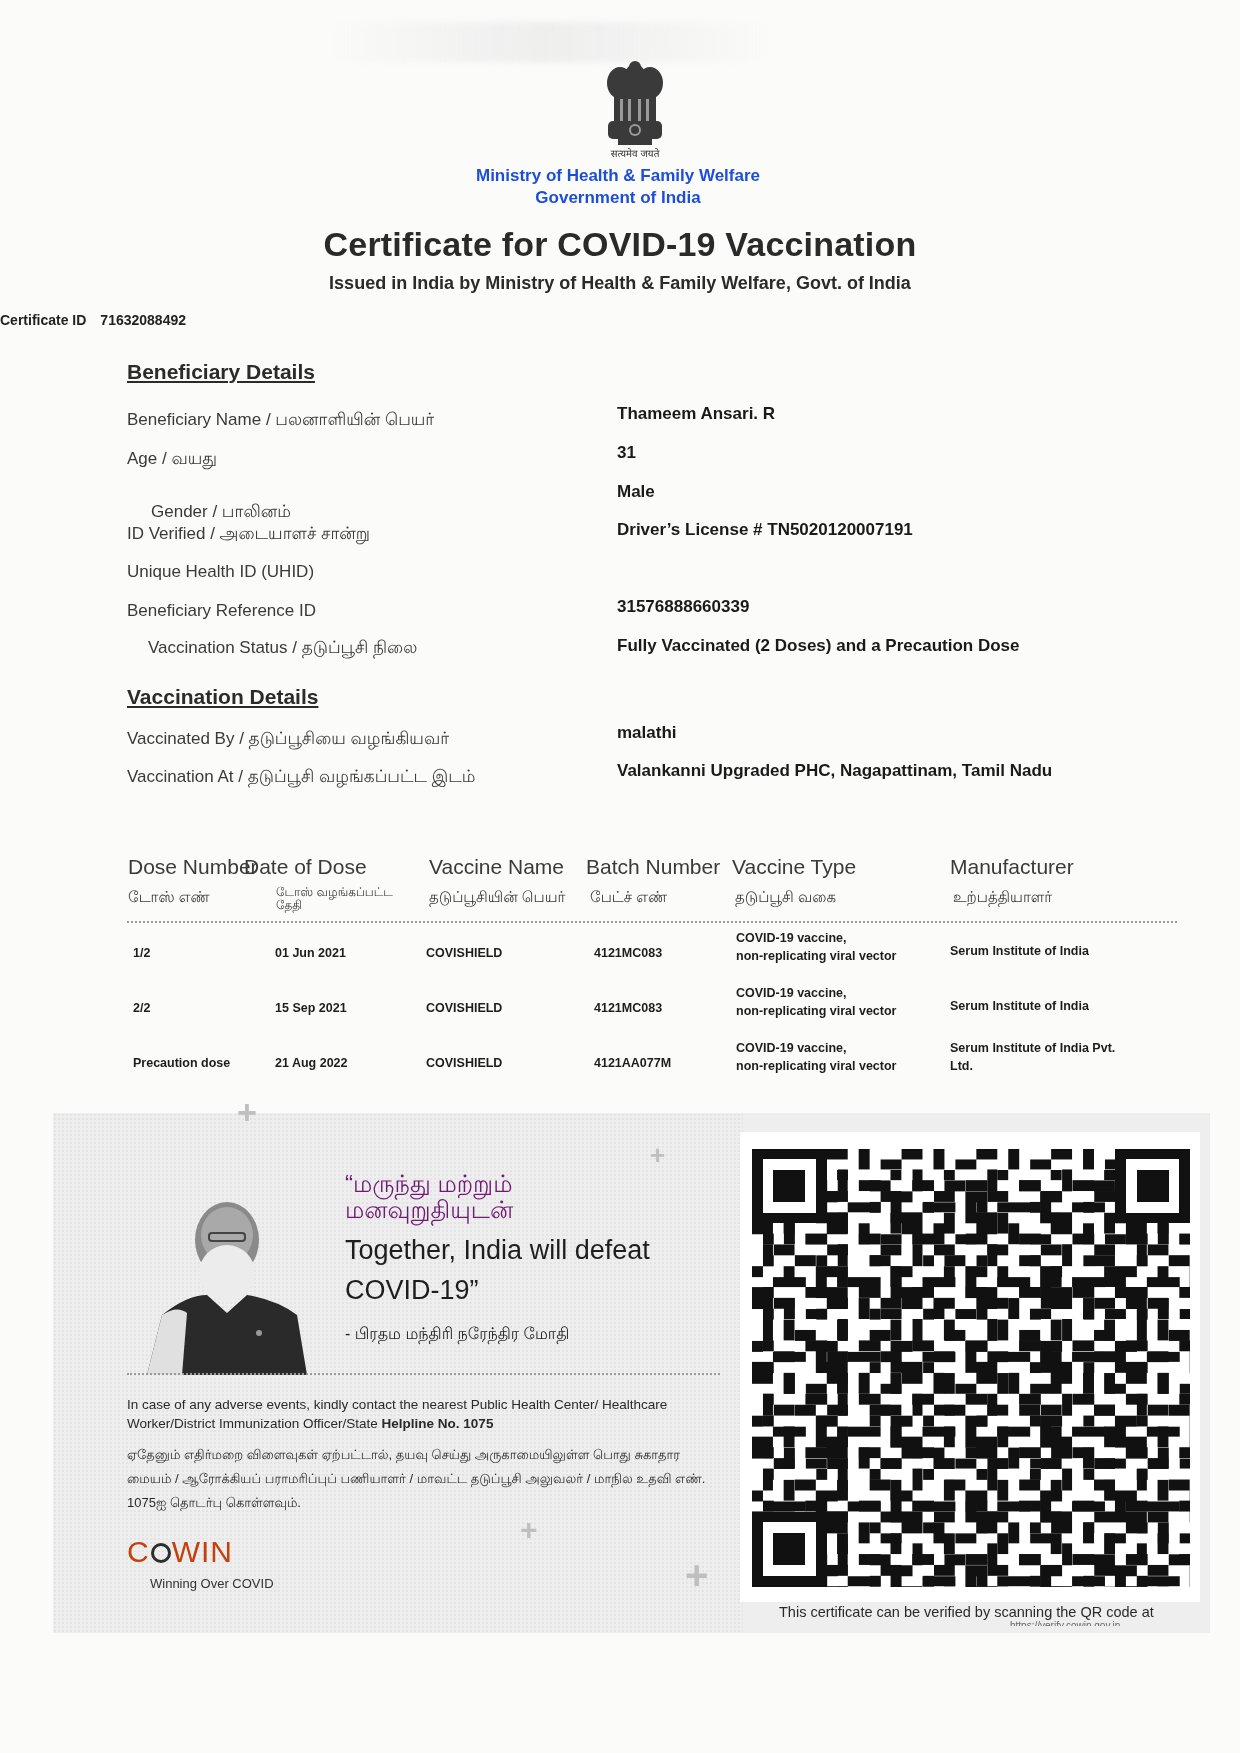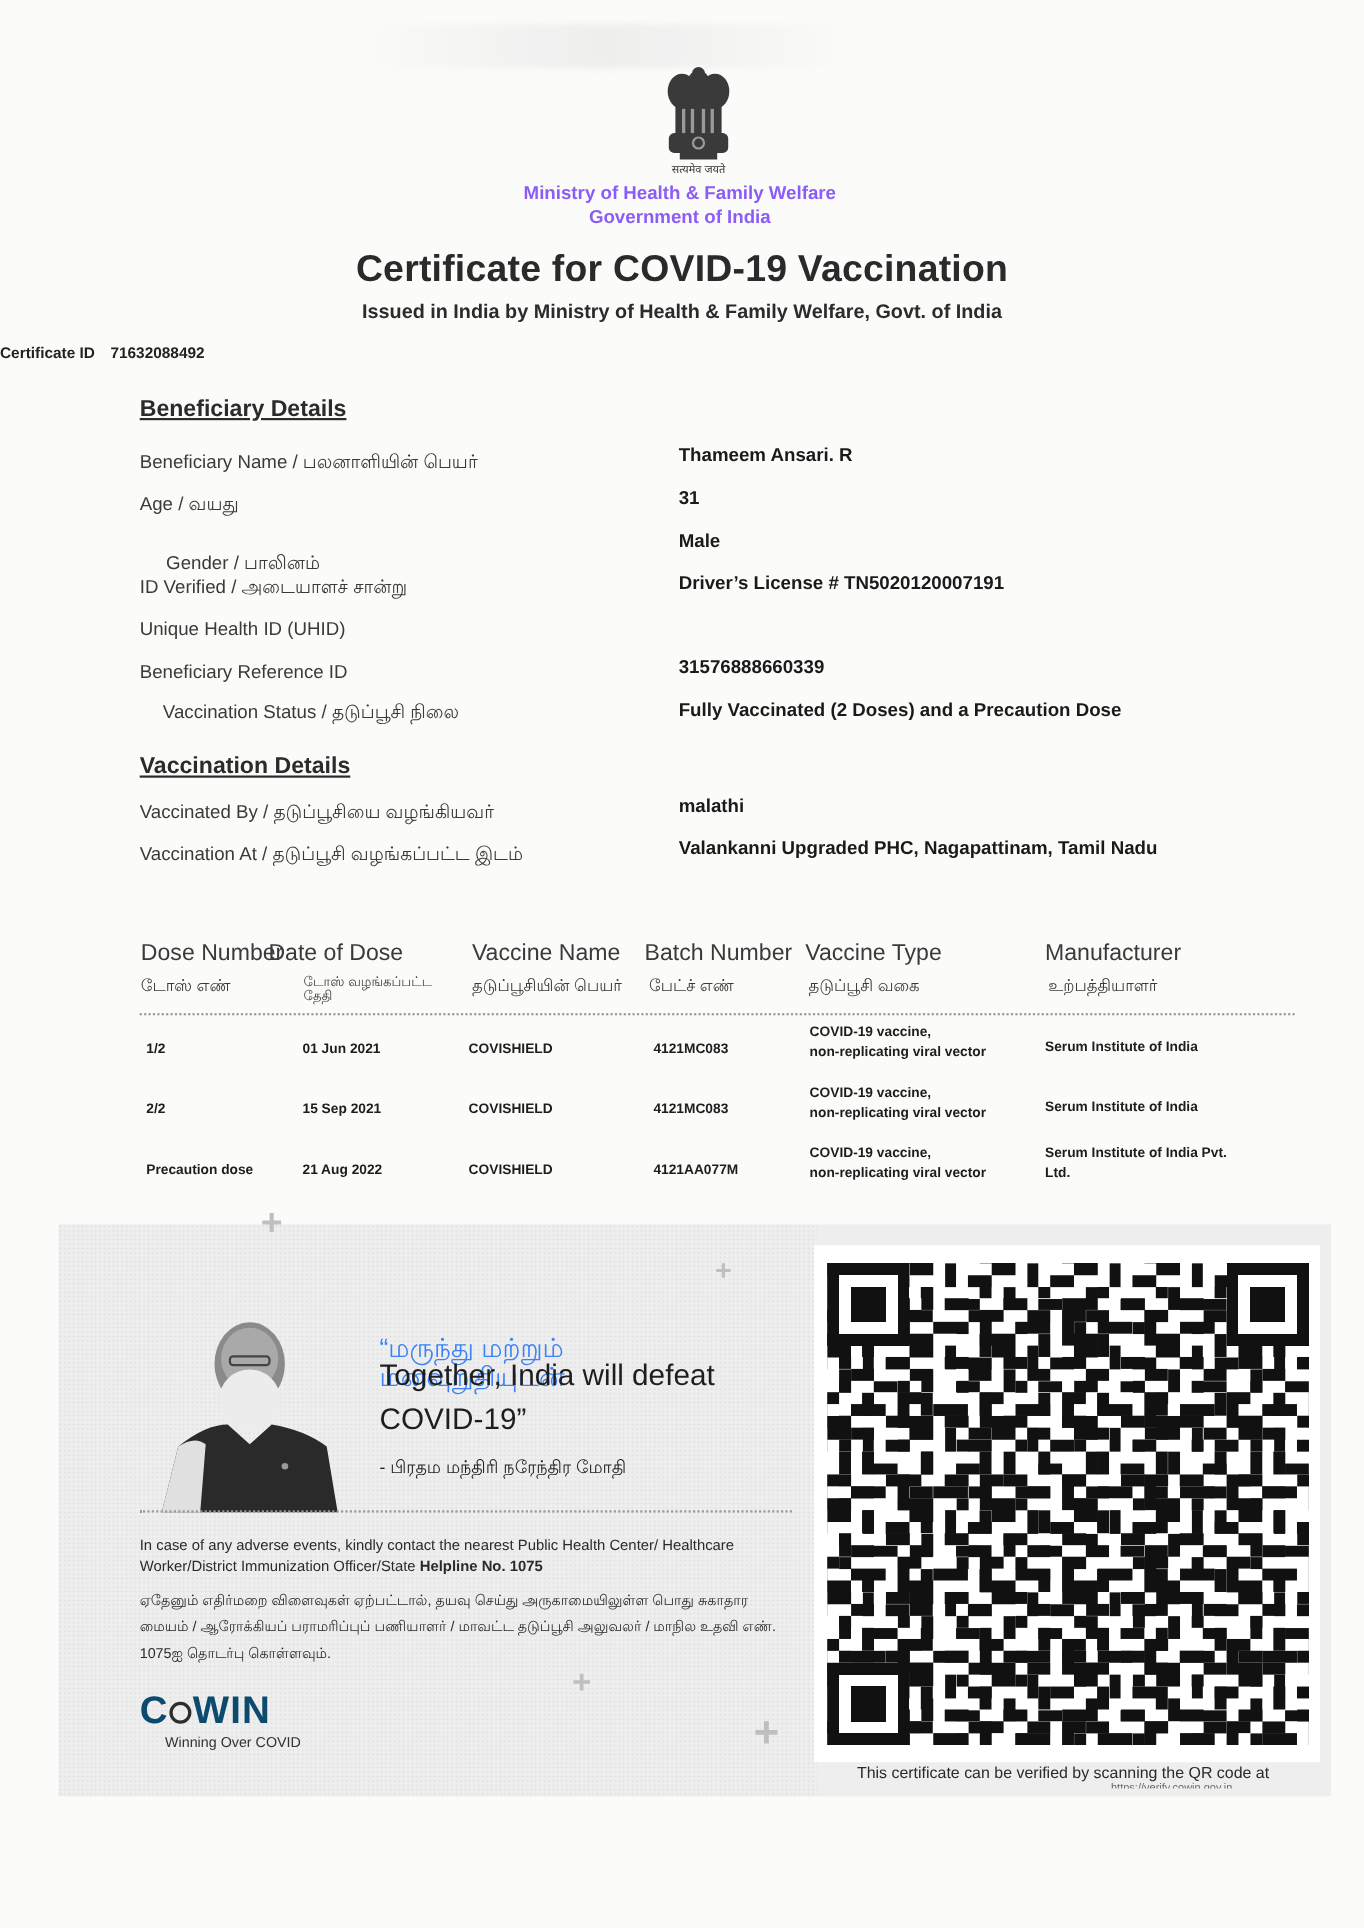--- a/index.html
+++ b/index.html
@@ -6,21 +6,21 @@
   body {
     width:1240px; height:1753px; position:relative; overflow:hidden;
     background:#fbfbfa; color:#1e1e1e;
     font-family:"Liberation Sans", "DejaVu Sans", sans-serif;
   }
   .abs { position:absolute; }
 
   
   .emblem { left:600px; top:55px; width:70px; height:100px; }
   .motto { left:560px; top:146px; width:150px; text-align:center; font-size:10px; color:#333; }
-  .ministry { left:0; width:1236px; text-align:center; font-weight:bold; font-size:17px; color:#8b5cf6; }
+  .ministry { left:0; width:1236px; text-align:center; font-weight:bold; font-size:17px; color:#1d4ed8; }
   .cert-title { left:0; top:225px; width:1240px; text-align:center; font-size:34px; font-weight:bold; color:#2a2a2a; letter-spacing:0.2px; }
   .issued { left:0; top:273px; width:1240px; text-align:center; font-size:18px; font-weight:bold; color:#2b2b2b; }
   .certid { left:0; top:312px; width:996px; text-align:left; font-size:14px; font-weight:bold; color:#222; }
   .certid span + span { margin-left:14px; }
 
   .section-head { left:127px; font-size:21px; font-weight:bold; text-decoration:underline; color:#2b2b2b; }
   .lbl { left:127px; font-size:17px; color:#3a3a3a; }
   .val { left:617px; font-size:17px; font-weight:bold; color:#1a1a1a; }
 
   
@@ -28,28 +28,28 @@
   .th-ta { font-size:15px; color:#3a3a3a; line-height:14px; }
   .rule { left:127px; top:921px; width:1050px; height:0; border-top:2px dotted #9a9a9a; }
   .td { font-size:12.5px; font-weight:bold; color:#1d1d1d; line-height:18px; }
 
   
   .banner { left:53px; top:1113px; width:1157px; height:520px; background:#eeeeee; }
   .banner-inner { left:53px; top:1113px; width:690px; height:520px;
     background-image: radial-gradient(#dcdcdc 0.8px, transparent 0.9px); background-size:4px 4px; opacity:0.6; }
   .plus { font-size:34px; color:#bfbfbf; font-weight:bold; }
   .photo { left:127px; top:1195px; width:185px; height:180px; }
-  .quote-ta { left:345px; top:1214px; font-size:24px; line-height:26px; color:#3b82f6; }
+  .quote-ta { left:345px; top:1171px; font-size:24px; line-height:26px; color:#701a75; }
   .quote-en { left:345px; top:1230px; font-size:27px; line-height:40px; color:#1e1e1e; width:340px; }
   .quote-by { left:345px; top:1325px; font-size:16px; color:#1e1e1e; }
   .divider { left:127px; top:1373px; width:593px; height:0; border-top:2px dotted #9a9a9a; }
   .adv-en { left:127px; top:1395px; width:600px; font-size:13.5px; line-height:19px; color:#2a2a2a; }
   .adv-en b { font-weight:bold; }
   .adv-ta { left:127px; top:1443px; width:590px; font-size:13px; line-height:24px; color:#2a2a2a; }
-  .cowin { left:127px; top:1535px; font-size:35px; font-weight:bold; color:#0c4a6e; letter-spacing:1px; }
+  .cowin { left:127px; top:1535px; font-size:30px; font-weight:normal; color:#c2410c; letter-spacing:1px; }
   .cowin-o { display:inline-block; width:20px; height:20px; border:3px solid #2d2d2d; border-radius:50%; vertical-align:-1px; margin:0 1px; box-sizing:border-box; }
   .cowin-sub { left:150px; top:1576px; font-size:13px; color:#333; }
 
   .qr-box { left:740px; top:1132px; width:460px; height:470px; background:#ffffff; }
   .qr { left:752px; top:1146px; width:438px; height:443px; }
   .verify { left:779px; top:1604px; font-size:14.5px; color:#2a2a2a; white-space:nowrap; }
   .verify2 { left:1010px; top:1620px; font-size:10px; color:#666; height:6px; overflow:hidden; }
 
   .faint-top { left:320px; top:22px; width:460px; height:40px;
      background:linear-gradient(90deg, transparent, rgba(200,200,200,0.25), transparent); filter:blur(3px); }

